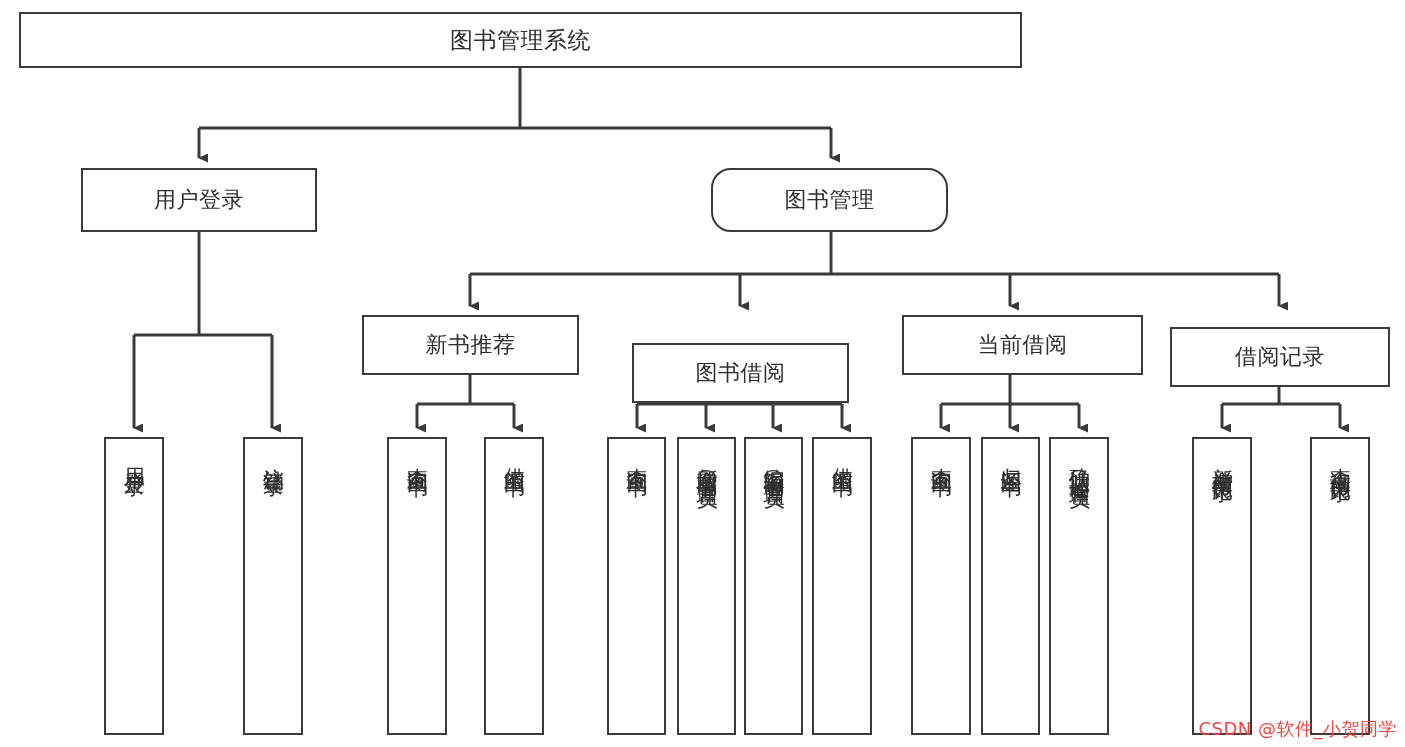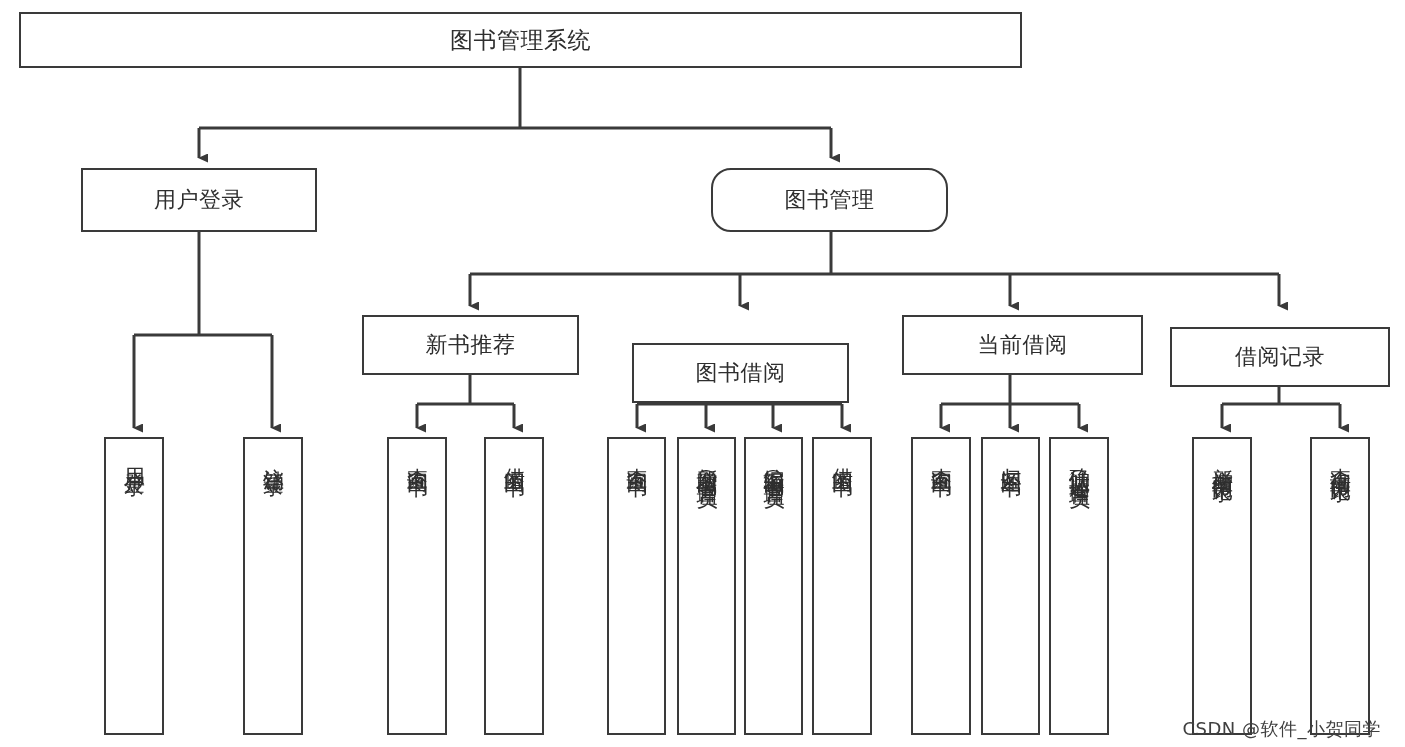--- a/index.html
+++ b/index.html
@@ -58,24 +58,24 @@
   .node.leaf .node-label {
     writing-mode: vertical-rl;
     text-orientation: upright;
     font-size: 21px;
     letter-spacing: 3px;
     white-space: nowrap;
     line-height: 1;
   }
   .watermark {
     position: absolute;
-    right: 24px;
+    right: 8px;
     bottom: 6px;
     font-size: 18px;
-    color: #404040;
+    color: #ef4444;
     letter-spacing: 0.5px;
     z-index: 3;
     white-space: nowrap;
   }
 </style>
 </head>
 <body>
 
 <div id="diagram-root">
 

